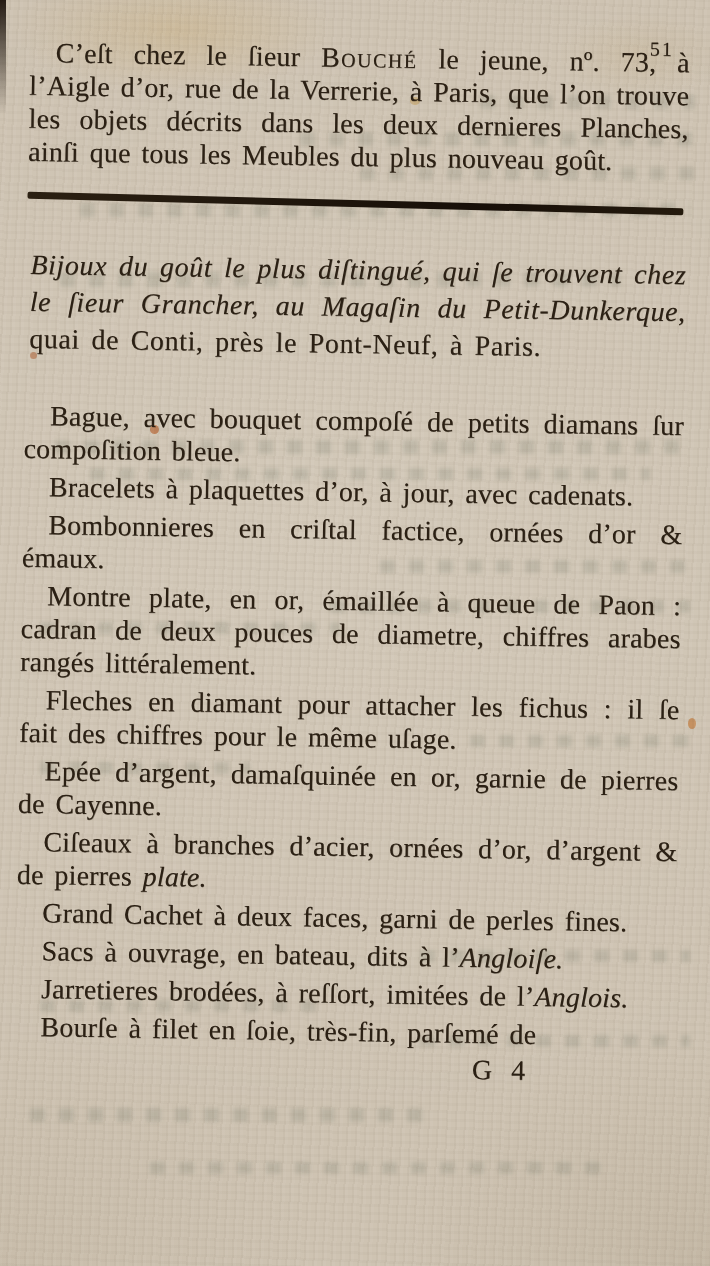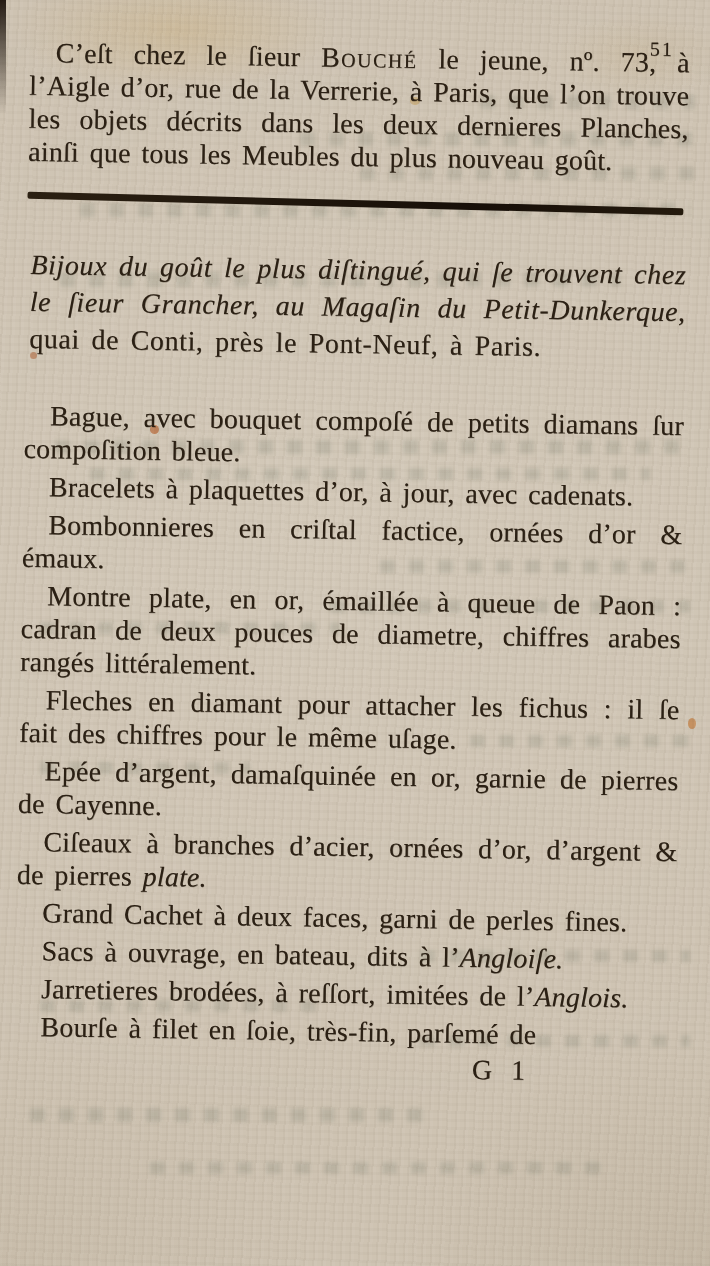--- a/index.html
+++ b/index.html
@@ -128,16 +128,16 @@
         <p class="para indent item"><span>Fleches en diamant pour attacher les fichus : il ſe fait des chiffres pour le même uſage.</span></p>
         <p class="para indent item"><span>Epée d’argent, damaſquinée en or, garnie de pierres de Cayenne.</span></p>
         <p class="para indent item"><span>Ciſeaux à branches d’acier, ornées d’or, d’argent &amp; de pierres </span><span class="it">plate.</span></p>
         <p class="para indent item"><span>Grand Cachet à deux faces, garni de perles fines.</span></p>
         <p class="para indent item"><span>Sacs à ouvrage, en bateau, dits à l’</span><span class="it">Angloiſe.</span></p>
         <p class="para indent item"><span>Jarretieres brodées, à reſſort, imitées de l’</span><span class="it">Anglois.</span></p>
         <p class="para indent item"><span>Bourſe à filet en ſoie, très-fin, parſemé de</span></p>
       </div>
 
     <div class="sigrow">
-      <span>G 1</span>
+      <span>G 4</span>
     </div>
   </div>
 </div>
 
 </body></html>

